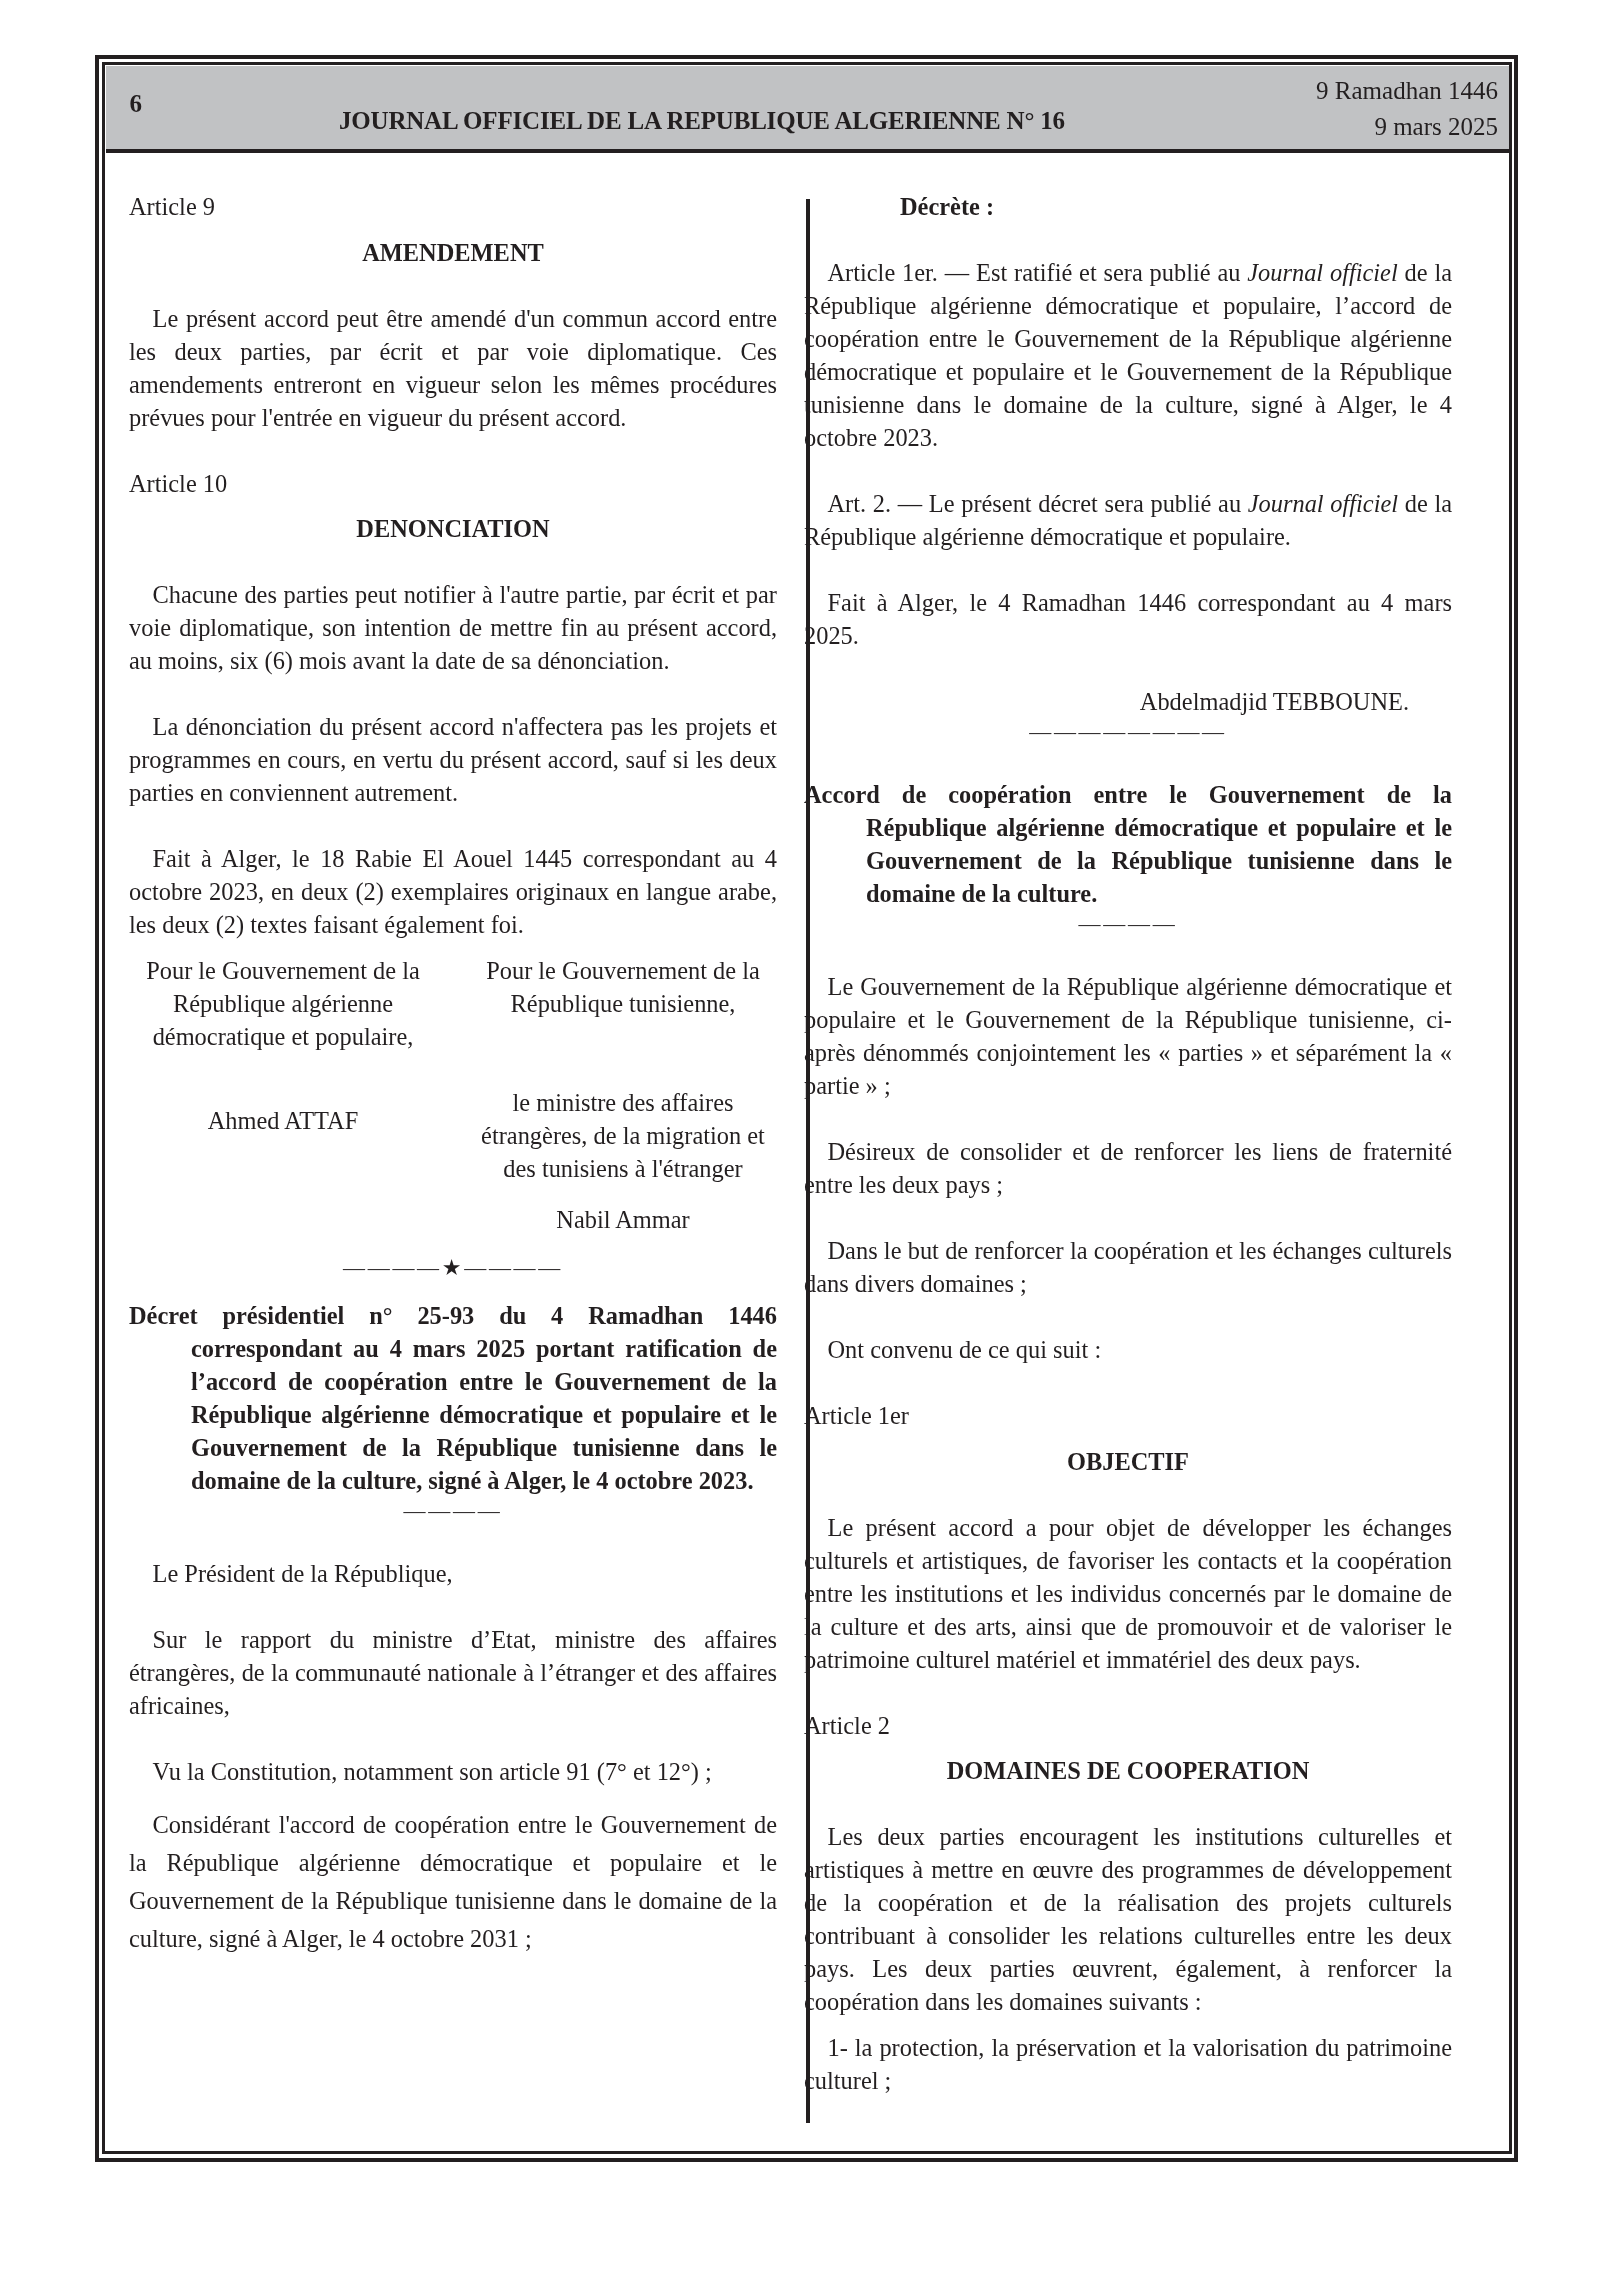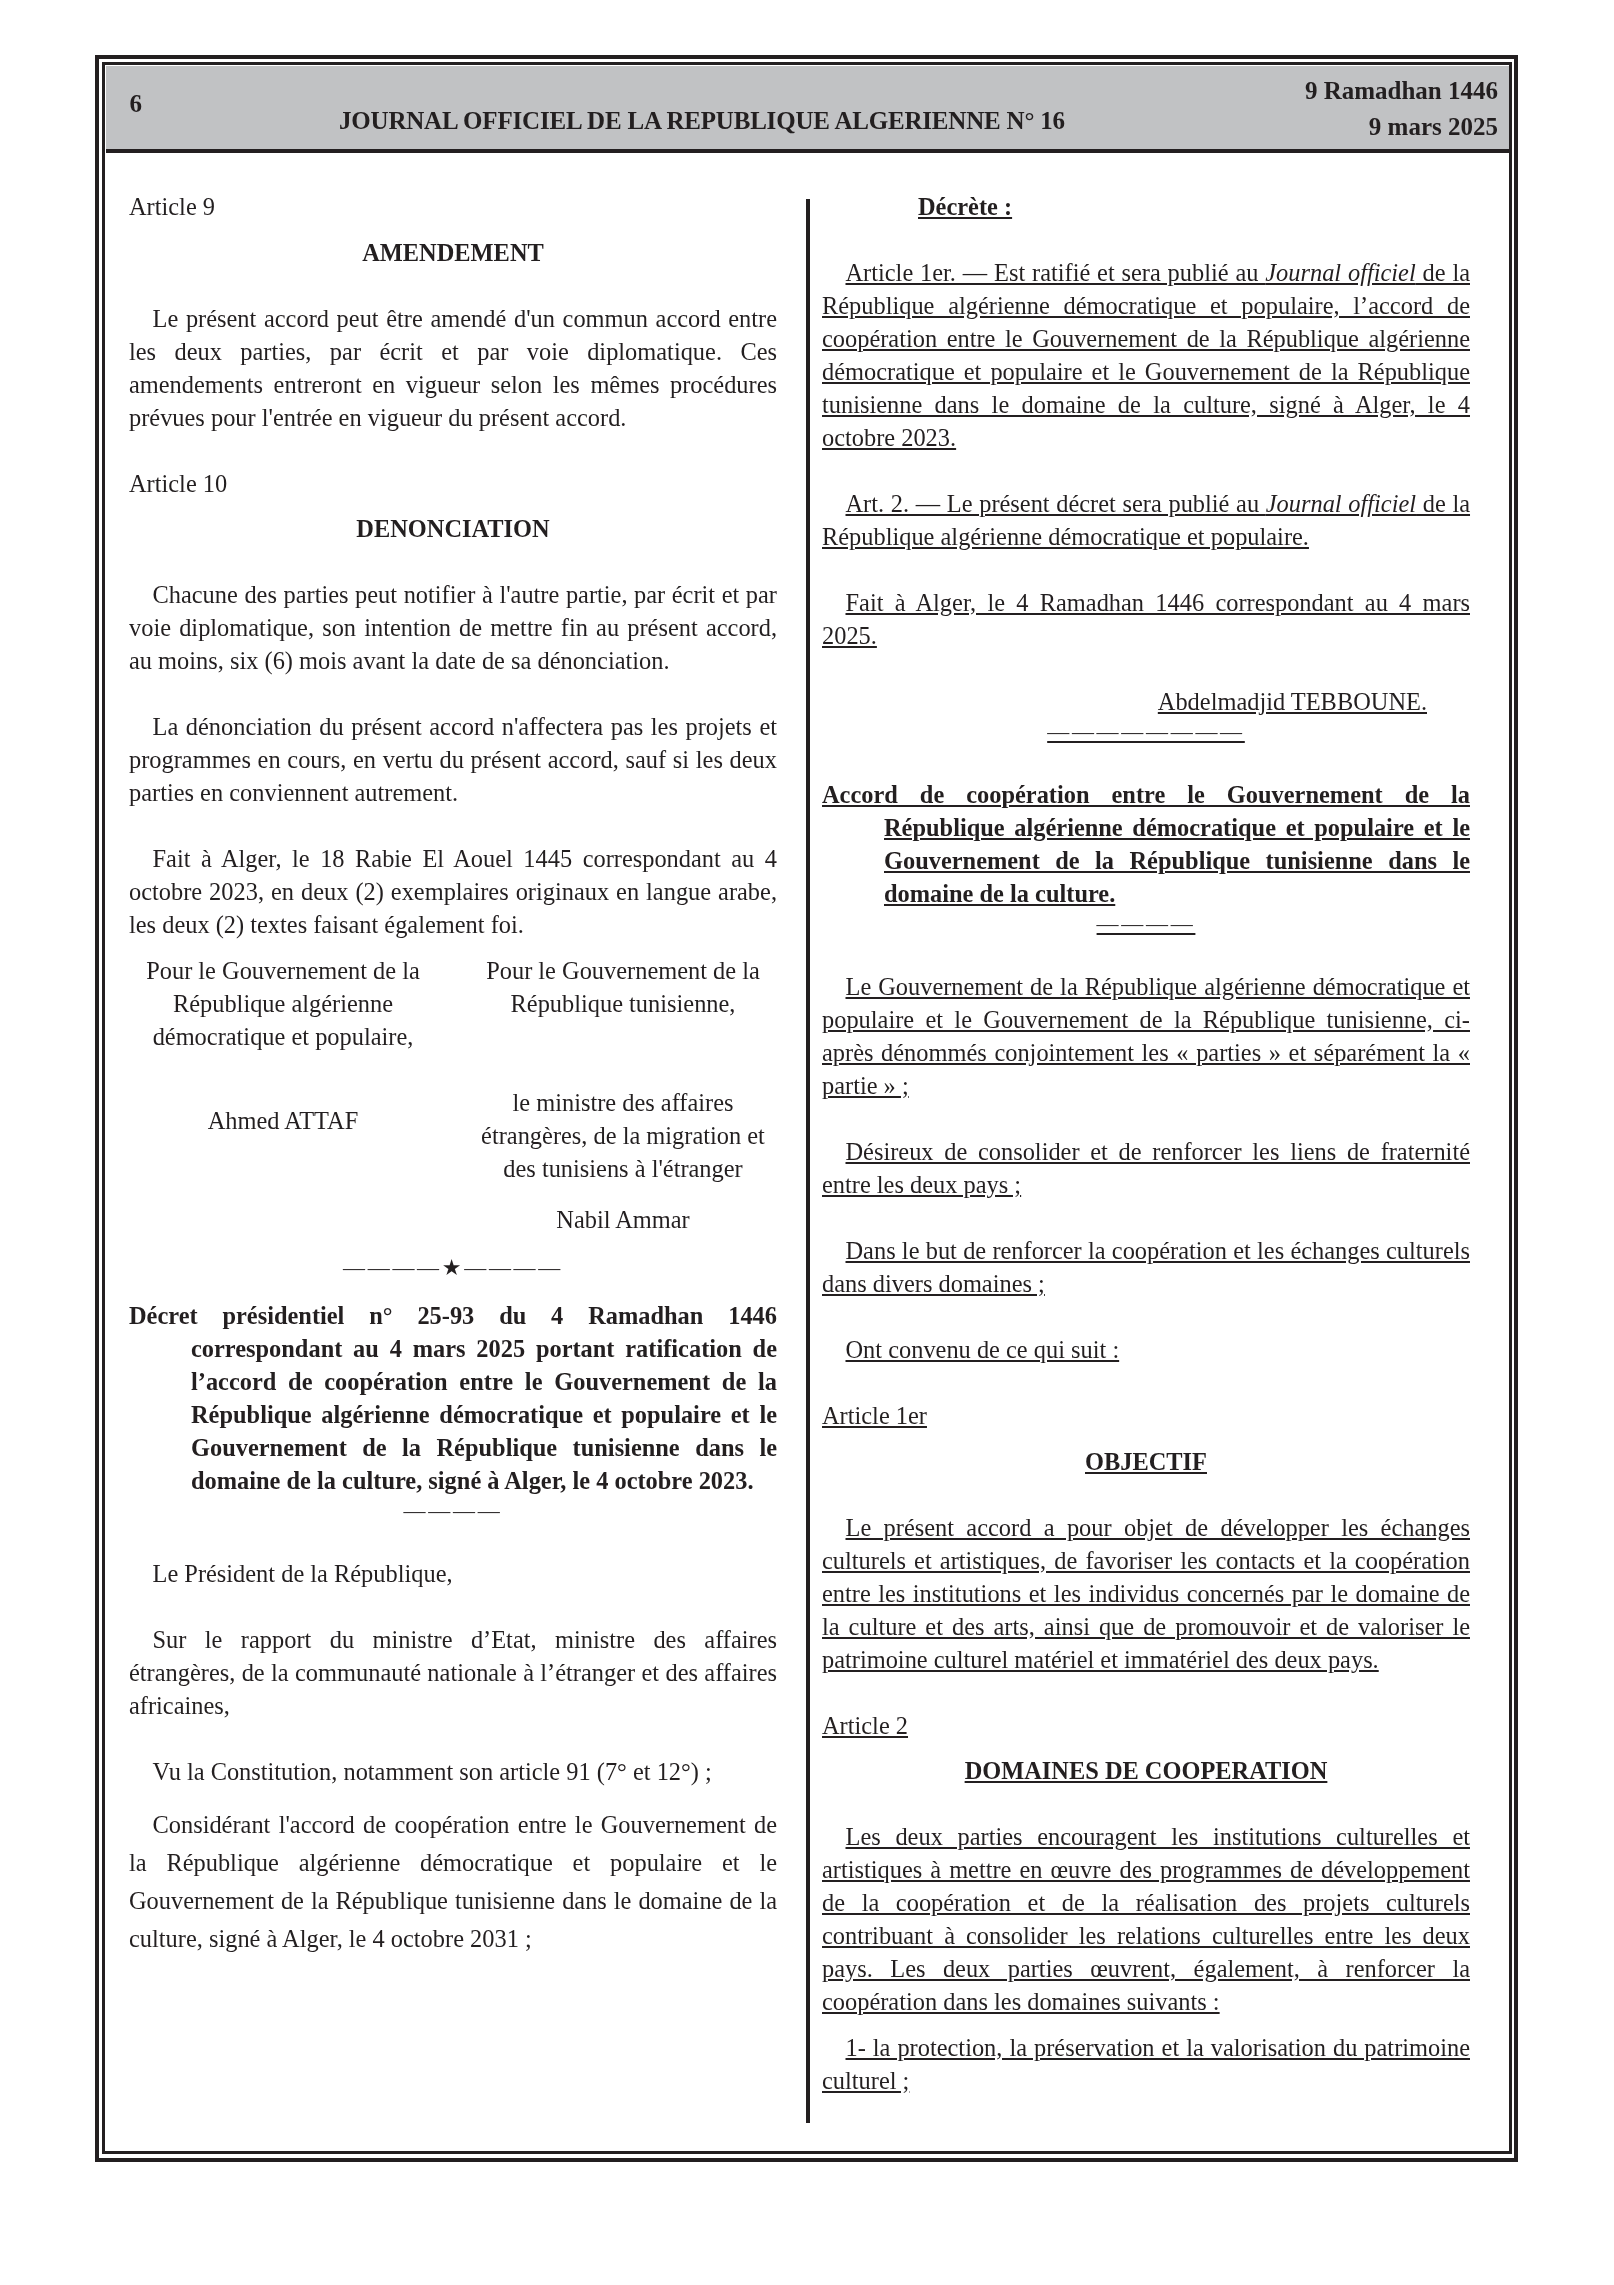--- a/index.html
+++ b/index.html
@@ -10,27 +10,27 @@
                  border: 4.5px solid #231f20; box-sizing: border-box; }
   .inner-frame { position: absolute; left: 102px; top: 62px; width: 1410px; height: 2092px;
                  border: 3.6px solid #231f20; box-sizing: border-box; background: #fff; }
 
   .header { position: absolute; left: 106px; top: 66px; width: 1403px; height: 83px;
             background: #c1c2c4; border-bottom: 4.5px solid #231f20; box-sizing: content-box; }
   .header .page-no { position: absolute; left: 23.5px; top: 24.4px; font-size: 25px; font-weight: bold; }
   .header .journal-title { position: absolute; left: 233px; top: 41px; font-size: 25px; font-weight: bold;
                            letter-spacing: -0.2px; }
   .header .date-block { position: absolute; right: 11px; top: 7.2px; text-align: right;
-                        font-size: 25px; font-weight: bold; line-height: 36px; }
+                        font-size: 25px; font-weight: normal; line-height: 36px; }
 
   .divider { position: absolute; left: 806px; top: 199px; width: 3.6px; height: 1924px; background: #231f20; }
 
   .col { position: absolute; top: 190px; font-size: 24.4px; line-height: 33px; }
   .col.left { left: 129px; width: 648px; }
-  .col.right { left: 822px; width: 648px; text-decoration: underline; }
+  .col.right { left: 804px; width: 648px; }
 
   .p { text-align: justify; text-indent: 23.5px; margin: 0; }
   .center { text-align: left; margin: 0; }
   .bold { font-weight: bold; }
   .heading { text-align: center; font-weight: bold; margin: 0; }
   .title-block { font-weight: bold; text-align: justify; margin: 0;
                  padding-left: 62px; text-indent: -62px; }
   .gap-s { height: 12.7px; }
   .gap-m { height: 18px; }
   .gap-l { height: 33px; }

